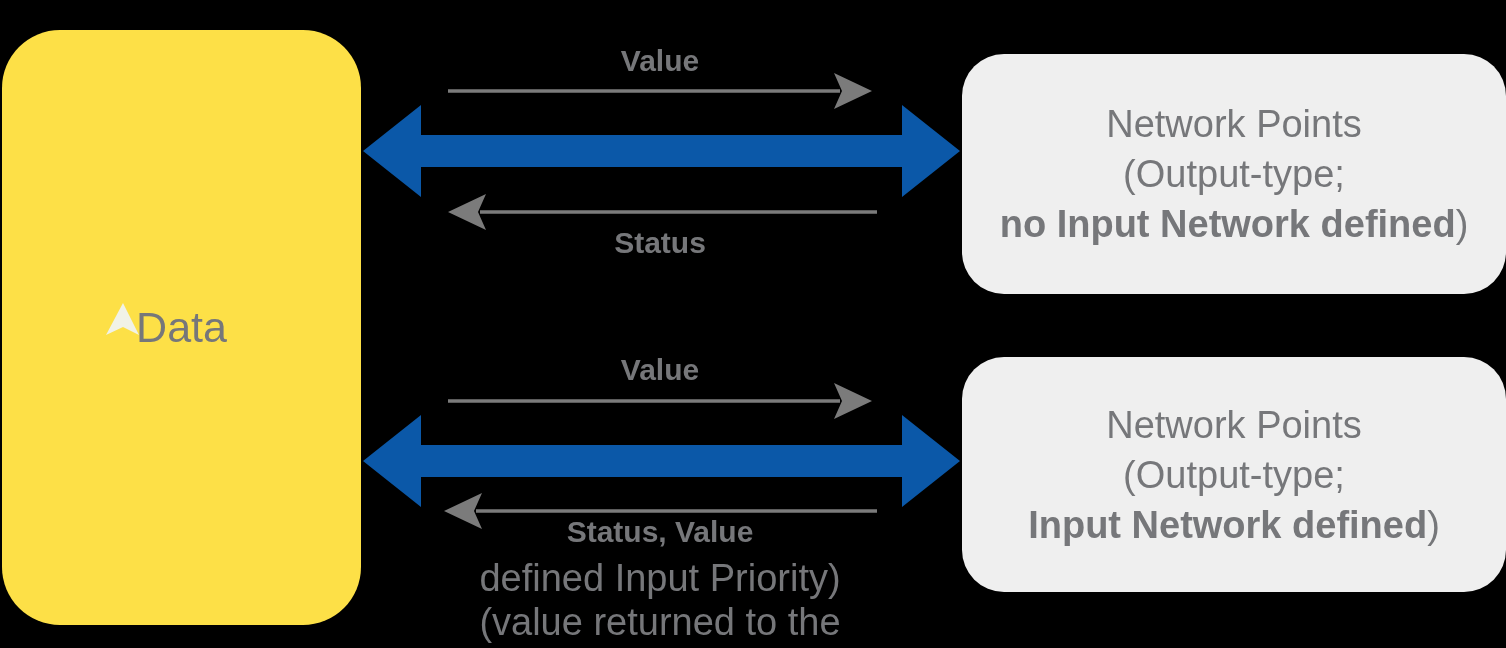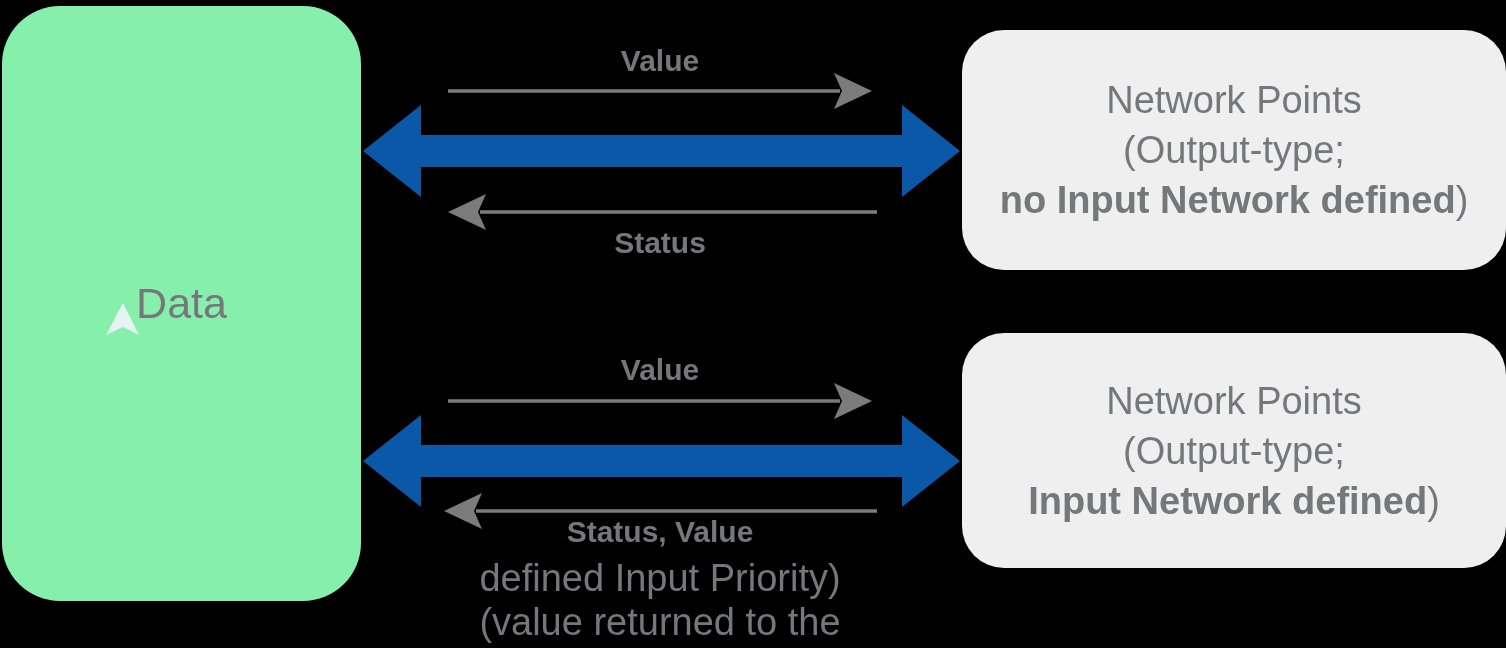--- a/index.html
+++ b/index.html
@@ -19,25 +19,26 @@
     inset: 0;
   }
   
   .node-box {
     position: absolute;
     display: flex;
     align-items: center;
     justify-content: center;
     text-align: center;
     color: #76777a;
+    margin-top: 24px;
   }
   .data-point-box {
     left: 2px; top: 6px;
     width: 359px; height: 595px;
-    background: #86efac;
+    background: #fde047;
     border-radius: 58px;
     font-size: 43px;
     line-height: 47px;
     font-weight: 400;
   }
   .network-box {
     background: #efefef;
     border-radius: 42px;
     font-size: 38px;
     line-height: 50px;

